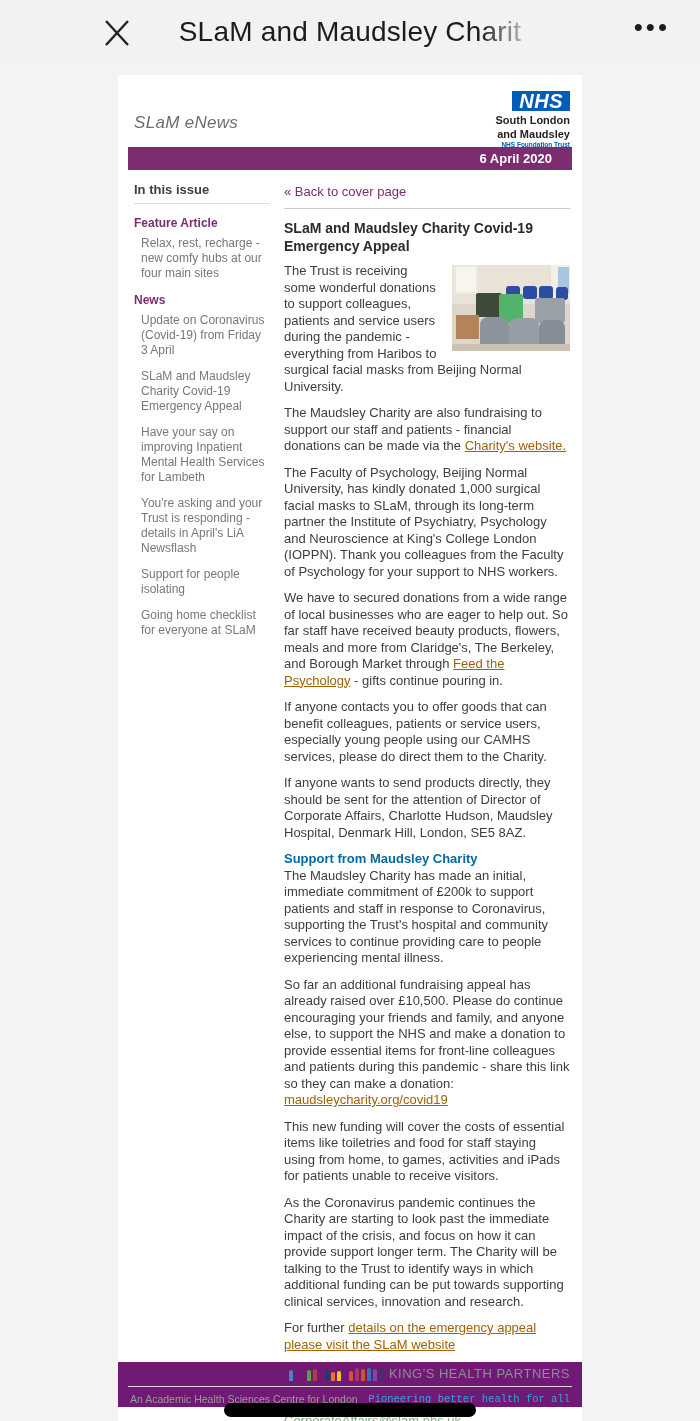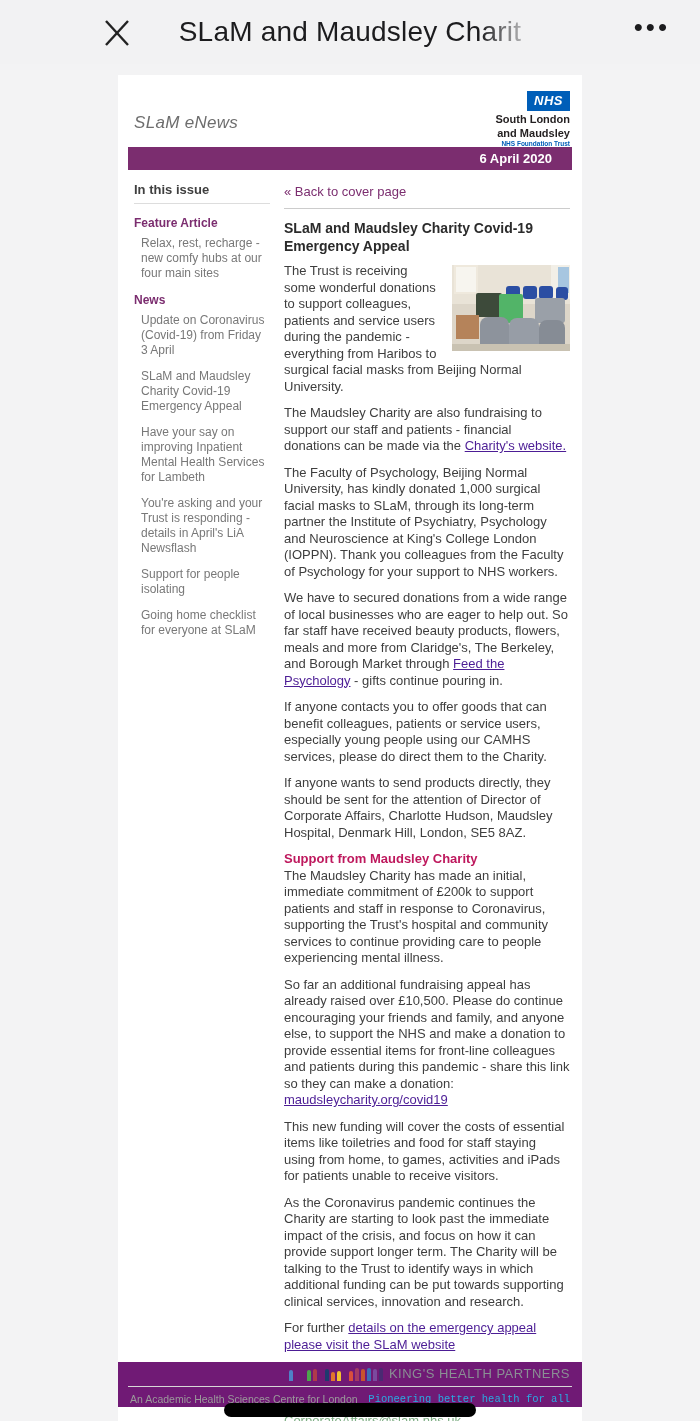--- a/index.html
+++ b/index.html
@@ -19,21 +19,21 @@
 
   
   .panel { position:absolute; left:118px; top:75px; width:464px; height:1346px;
     background:#ffffff; padding:0 10px; }
 
   .masthead { display:flex; justify-content:space-between; align-items:flex-start;
     padding:16px 2px 6px 6px; height:72px; }
   .brand { font-size:17px; color:#6d6d6d; margin-top:22px; letter-spacing:.3px;font-style:italic; }
   .nhs-wrap { text-align:right; }
   .nhs-box { display:inline-block; background:#005eb8; color:#fff; font-style:italic;
-    font-weight:bold; font-size:13px; line-height:20px; padding:0 7px; letter-spacing:.5px; }
+    font-weight:bold; font-size:20px; line-height:20px; padding:0 7px; letter-spacing:.5px; }
   .nhs-org { font-size:11px; font-weight:bold; color:#231f20; line-height:12px; margin-top:2px; }
   .nhs-ft { font-size:6.5px; color:#005eb8; font-weight:bold; margin-top:1px; }
 
   .date-banner { background:#7b2d6f; color:#fff; font-weight:bold; font-size:13px;
     text-align:right; padding:4px 20px; }
 
   .cols { display:flex; gap:14px; padding:12px 2px 0 6px; }
 
   
   .side { width:136px; flex:none; }
@@ -41,23 +41,23 @@
     border-bottom:1px solid #ddd; }
   .side-h { font-size:12px; font-weight:bold; color:#7b2d6f; margin:12px 0 6px; }
   .side-item { font-size:12px; color:#787878; line-height:15px; margin-bottom:11px; cursor:pointer;margin-left:7px; }
 
   
   .main { flex:1; min-width:0; }
   .back-link { font-size:13px; color:#7b2d6f; text-decoration:none; cursor:pointer; }
   .main-hr { border:none; border-top:1px solid #ccc; margin:8px 0 10px; }
   .art-title { font-size:14px; font-weight:bold; color:#2b2b2b; line-height:18px; margin-bottom:8px; }
   .main p { font-size:13px; color:#3e3e3e; line-height:16.5px; margin-bottom:10px; }
-  a.lnk { color:#4c1d95; text-decoration:underline; cursor:pointer; }
+  a.lnk { color:#a16207; text-decoration:underline; cursor:pointer; }
   a.lnk-green { color:#7fae85; text-decoration:underline; cursor:pointer; }
-  .sub-h { font-weight:bold; color:#be185d; }
+  .sub-h { font-weight:bold; color:#0369a1; }
 
   
   .photo { float:right; width:118px; height:86px; margin:2px 0 6px 10px;
     position:relative; background:#ddd6c9; overflow:hidden; }
   .photo div { position:absolute; }
   .ph-wall   { left:0; top:0; width:100%; height:45%; background:#e9e3d7; }
   .ph-win1   { left:2%; top:0; width:20%; height:34%; background:#f7f5ef; border:2px solid #efe9dd; }
   .ph-win2   { right:0; top:0; width:16%; height:40%; background:#f2efe7; }
   .ph-sky    { right:1%; top:2%; width:9%; height:30%; background:#a7c6e0; }
   .ph-chair1 { left:46%; top:24%; width:12%; height:16%; background:#2b4ea3; border-radius:3px; }

